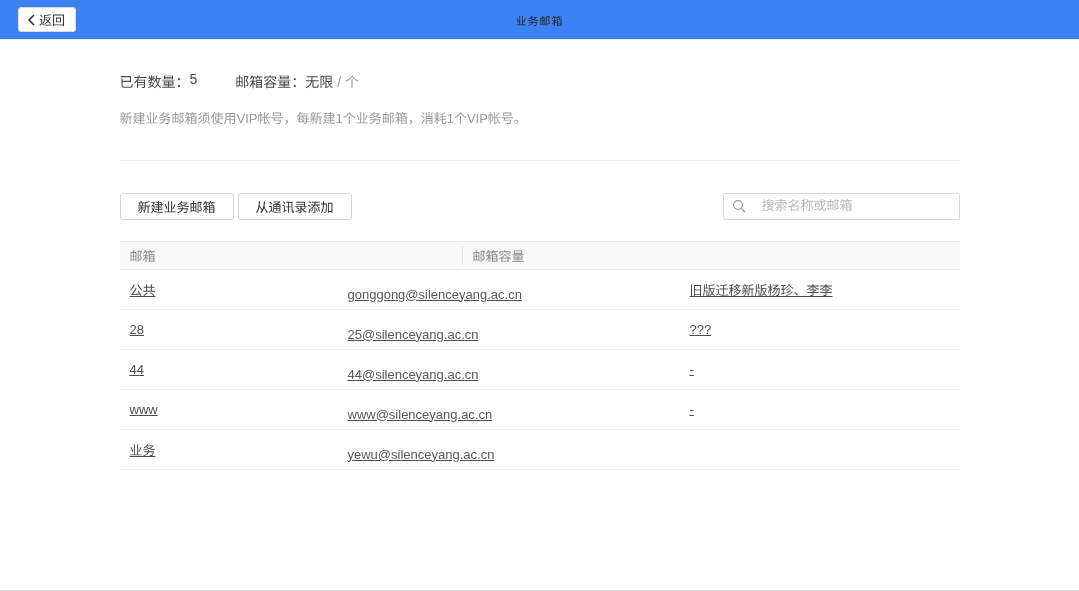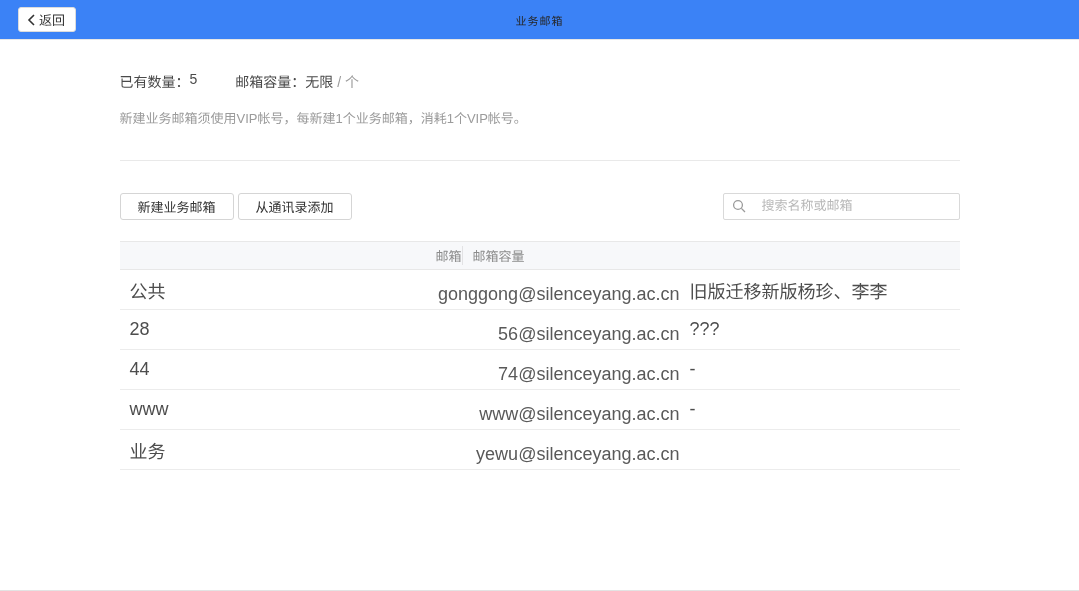--- a/index.html
+++ b/index.html
@@ -138,31 +138,32 @@
   }
   .thead .cell { border-left: 1px solid #e2e2e4; }
   .thead .cell:first-child { border-left: none; }
   .cell {
     padding-left: 10px;
     overflow: hidden;
     white-space: nowrap;
     text-overflow: ellipsis;
   }
   .c-name    { width: 218px; flex: 0 0 auto; }
-  .c-email   { width: 342px; flex: 0 0 auto; text-align: right; }
+  .c-email   { width: 342px; flex: 0 0 auto; }
   .c-members { flex: 1 1 auto; }
   .trow {
     display: flex;
     align-items: center;
     height: 40px;
     border-bottom: 1px solid #ececec;
-    font-size: 18px;
+    font-size: 13px;
     color: #4d4d4d;
     cursor: pointer;
     background: #ffffff;
+    text-decoration: underline;
   }
   .trow .c-email { color: #595959; margin-top: 9px; }
 </style>
 </head>
 <body>
 
 <div class="page">
 
   <div class="topbar">
     <div class="back-btn">
@@ -217,27 +218,27 @@
       </div>
       <div id="table-body">
   <div class="trow">
     <div class="cell c-name">公共</div>
     <div class="cell c-email">gonggong@silenceyang.ac.cn</div>
     <div class="cell c-members">旧版迁移新版杨珍、李李</div>
   </div>
 
   <div class="trow">
     <div class="cell c-name">28</div>
-    <div class="cell c-email">56@silenceyang.ac.cn</div>
+    <div class="cell c-email">25@silenceyang.ac.cn</div>
     <div class="cell c-members">???</div>
   </div>
 
   <div class="trow">
     <div class="cell c-name">44</div>
-    <div class="cell c-email">74@silenceyang.ac.cn</div>
+    <div class="cell c-email">44@silenceyang.ac.cn</div>
     <div class="cell c-members">-</div>
   </div>
 
   <div class="trow">
     <div class="cell c-name">www</div>
     <div class="cell c-email">www@silenceyang.ac.cn</div>
     <div class="cell c-members">-</div>
   </div>
 
   <div class="trow">

